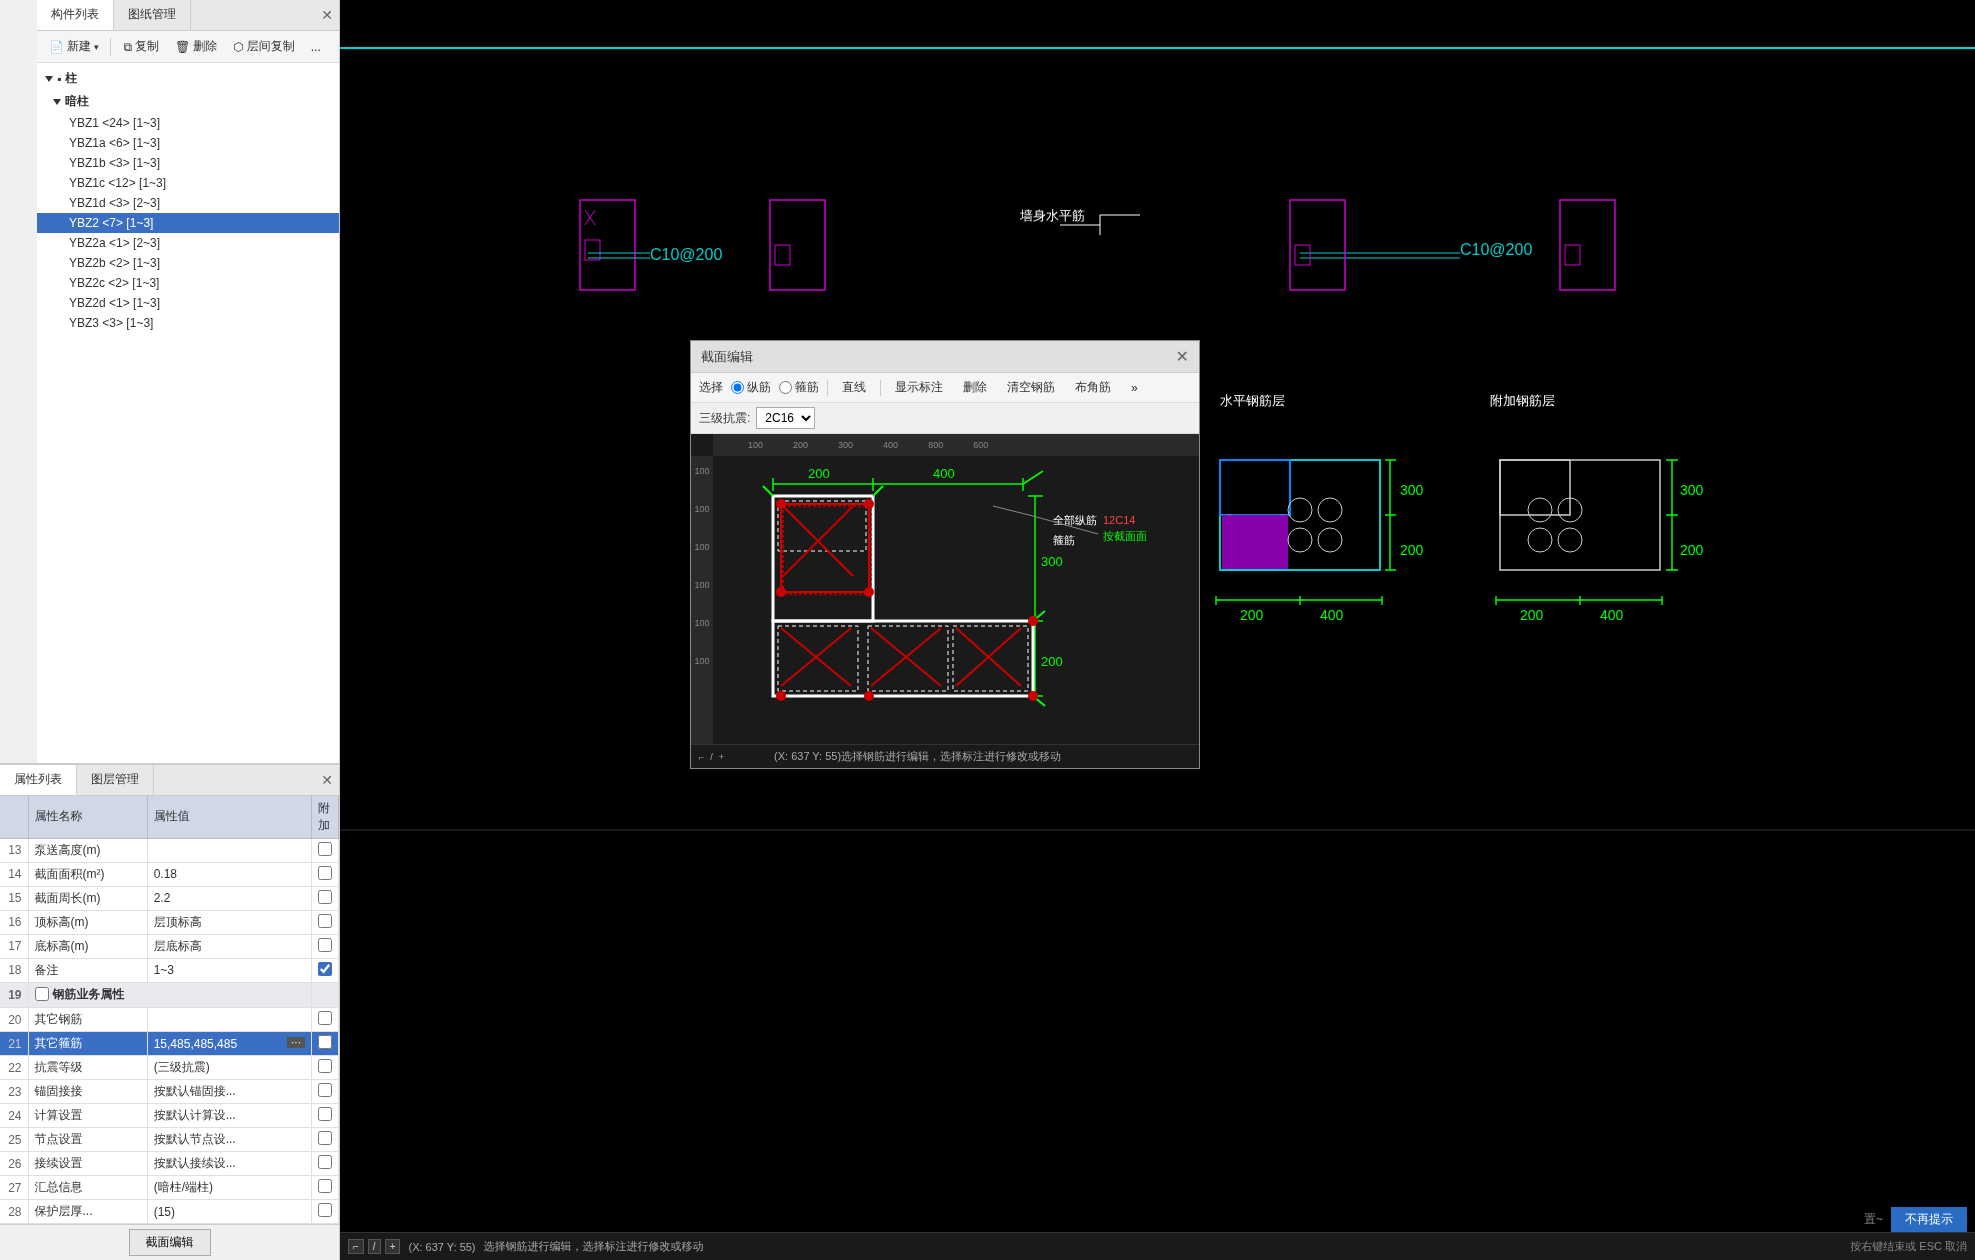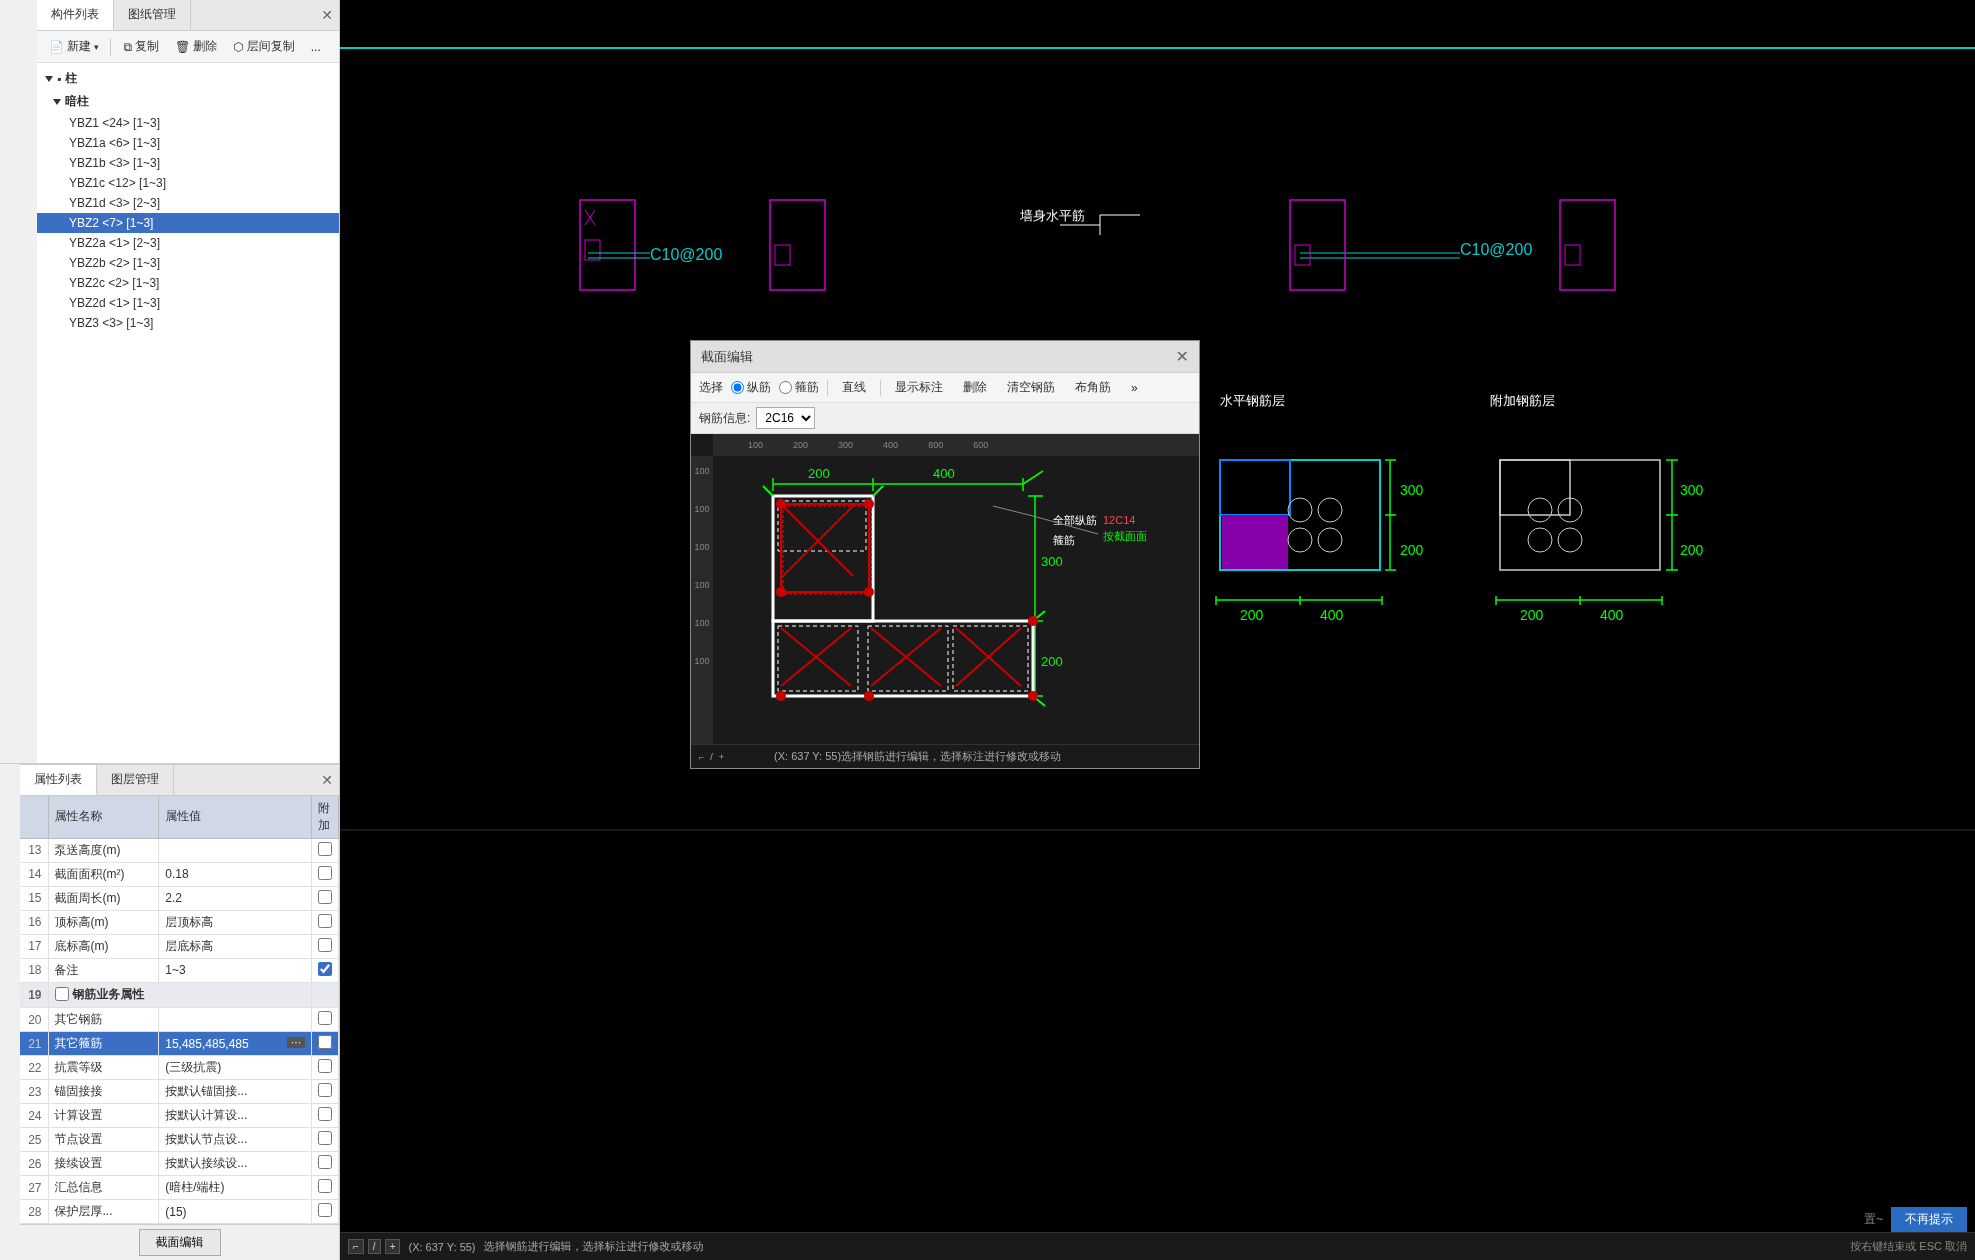--- a/index.html
+++ b/index.html
@@ -4,21 +4,21 @@
   <style>
     * { box-sizing: border-box; margin: 0; padding: 0; }
     body { font-family: 'Microsoft YaHei', Arial, sans-serif; font-size: 12px; background: #1a1a1a; color: #333; overflow: hidden; }
 
     .app-container { display: flex; width: 1975px; height: 1260px; overflow: hidden; }
 
     
     .left-panel { width: 340px; height: 100%; background: #f0f0f0; display: flex; flex-direction: column; border-right: 1px solid #ccc; flex-shrink: 0; }
 
     .left-top { flex: 1; display: flex; flex-direction: column; border-bottom: 1px solid #ccc; min-height: 0; padding-left: 37px; }
-    .left-bottom { flex: 0 0 420px; display: flex; flex-direction: column; padding-left: 20px; }
+    .left-bottom { flex: 0 0 420px; display: flex; flex-direction: column; }
 
     .tab-bar { display: flex; background: #e8e8e8; border-bottom: 1px solid #ccc; }
     .tab { padding: 6px 14px; cursor: pointer; font-size: 12px; color: #333; border-right: 1px solid #ccc; }
     .tab.active { background: #fff; border-bottom: 1px solid #fff; }
 
     .toolbar { display: flex; align-items: center; padding: 4px 6px; gap: 4px; background: #f5f5f5; border-bottom: 1px solid #ddd; }
     .toolbar-btn { display: flex; align-items: center; gap: 3px; padding: 3px 6px; background: transparent; border: none; cursor: pointer; font-size: 12px; color: #333; }
     .toolbar-separator { width: 1px; height: 18px; background: #ccc; margin: 0 2px; }
 
     .search-bar { padding: 4px 6px; background: #f5f5f5; border-bottom: 1px solid #ddd; }
@@ -403,21 +403,21 @@
             <button class="dialog-btn">直线</button>
             <div class="dialog-separator"></div>
             <button class="dialog-btn">显示标注</button>
             <button class="dialog-btn">删除</button>
             <button class="dialog-btn">清空钢筋</button>
             <button class="dialog-btn">布角筋</button>
             <button class="dialog-btn">»</button>
           </div>
 
           <div class="dialog-info-bar">
-            <span class="dialog-info-label">钢筋信息:</span>
+            <span class="dialog-info-label">三级抗震:</span>
             <select class="dialog-select">
               <option>2C16</option>
             </select>
           </div>
 
           <div class="dialog-body" style="height:310px;position:relative;">
 
             <div style="position:absolute;top:0;left:22px;right:0;height:22px;background:#2a2a2a;display:flex;align-items:center;overflow:hidden;">
               <span style="color:#888;font-size:9px;margin-left:35px;">100</span>
               <span style="color:#888;font-size:9px;margin-left:30px;">200</span>

